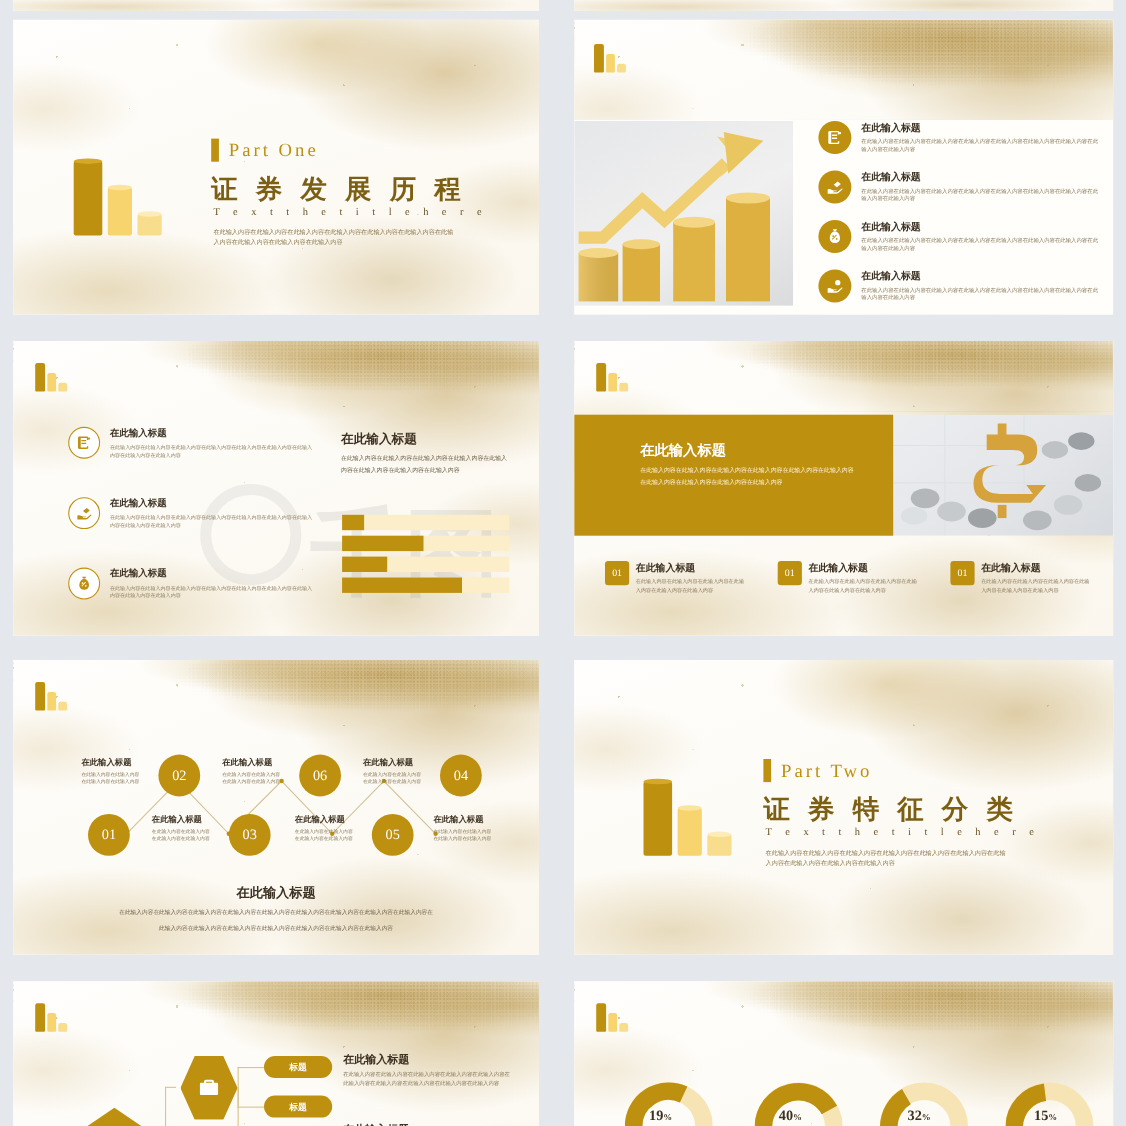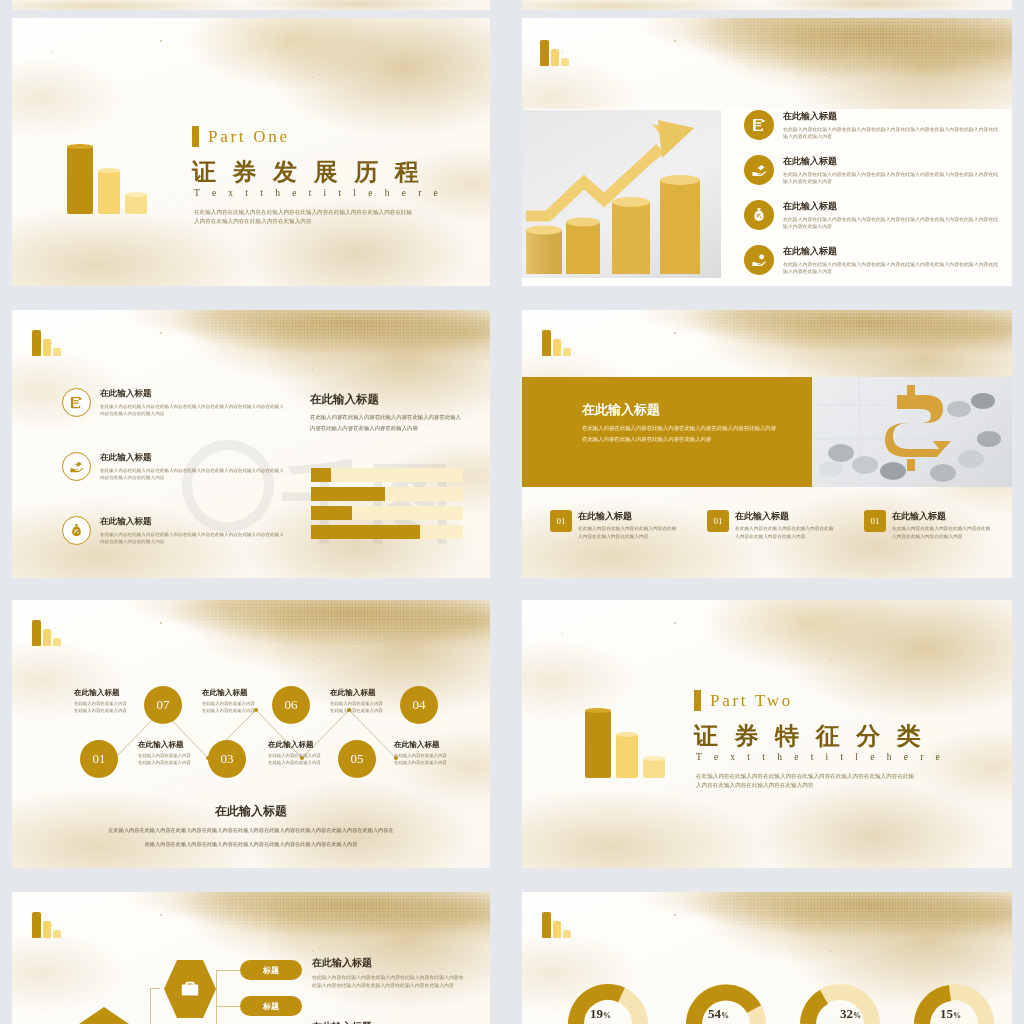--- a/index.html
+++ b/index.html
@@ -496,21 +496,21 @@
         <circle cx="290" cy="158" r="2"></circle>
           <circle cx="337" cy="110" r="2"></circle>
         <circle cx="384" cy="158" r="2"></circle>
       </g>
     </svg>
 
     <div class="tl-circ" style="left:68px; top:140px; width:38px; height:38px; font-size:13px;">01</div>
     <div class="tl-circ" style="left:196px; top:140px; width:38px; height:38px; font-size:13px;">03</div>
     <div class="tl-circ" style="left:326px; top:140px; width:38px; height:38px; font-size:13px;">05</div>
 
-    <div class="tl-circ" style="left:132px; top:86px; width:38px; height:38px; font-size:13px;">07</div>
+    <div class="tl-circ" style="left:132px; top:86px; width:38px; height:38px; font-size:13px;">02</div>
     <div class="tl-circ" style="left:260px; top:86px; width:38px; height:38px; font-size:13px;">06</div>
     <div class="tl-circ" style="left:388px; top:86px; width:38px; height:38px; font-size:13px;">04</div>
 
     <div class="tl-lab" style="left:62px; top:88px;">
       <div class="t" style="font-size:7.6px;">在此输入标题</div>
       <div class="d" style="font-size:4.4px;">在此输入内容在此输入内容</div>
       <div class="d" style="font-size:4.4px;">在此输入内容在此输入内容</div>
     </div>
     <div class="tl-lab" style="left:190px; top:88px;">
       <div class="t" style="font-size:7.6px;">在此输入标题</div>
@@ -635,30 +635,30 @@
         <span>19</span><span class="pct">%</span>
       </div>
     </div>
 
     <div class="gauge" style="left:164px; top:88px;">
       <svg width="80" height="46" viewBox="0 0 80 46">
         <path d="M8 44 A32 32 0 0 1 72 44" fill="none" stroke="#f7e4b4" stroke-width="16"></path>
         <path d="M8 44 A32 32 0 0 1 68 29" fill="none" stroke="#bd900f" stroke-width="16"></path>
       </svg>
       <div class="gauge-lab" style="left:22px; top:26px; font-size:13px;">
-        <span>54</span><span class="pct">%</span>
+        <span>40</span><span class="pct">%</span>
       </div>
     </div>
 
     <div class="gauge" style="left:278px; top:88px;">
       <svg width="80" height="46" viewBox="0 0 80 46">
         <path d="M8 44 A32 32 0 0 1 72 44" fill="none" stroke="#f7e4b4" stroke-width="16"></path>
         <path d="M8 44 A32 32 0 0 1 24 17" fill="none" stroke="#bd900f" stroke-width="16"></path>
       </svg>
-      <div class="gauge-lab" style="left:40px; top:26px; font-size:13px;">
+      <div class="gauge-lab" style="left:25px; top:26px; font-size:13px;">
         <span>32</span><span class="pct">%</span>
       </div>
     </div>
 
     <div class="gauge" style="left:392px; top:88px;">
       <svg width="80" height="46" viewBox="0 0 80 46">
         <path d="M8 44 A32 32 0 0 1 72 44" fill="none" stroke="#f7e4b4" stroke-width="16"></path>
         <path d="M8 44 A32 32 0 0 1 36 13" fill="none" stroke="#bd900f" stroke-width="16"></path>
       </svg>
       <div class="gauge-lab" style="left:26px; top:26px; font-size:13px;">

